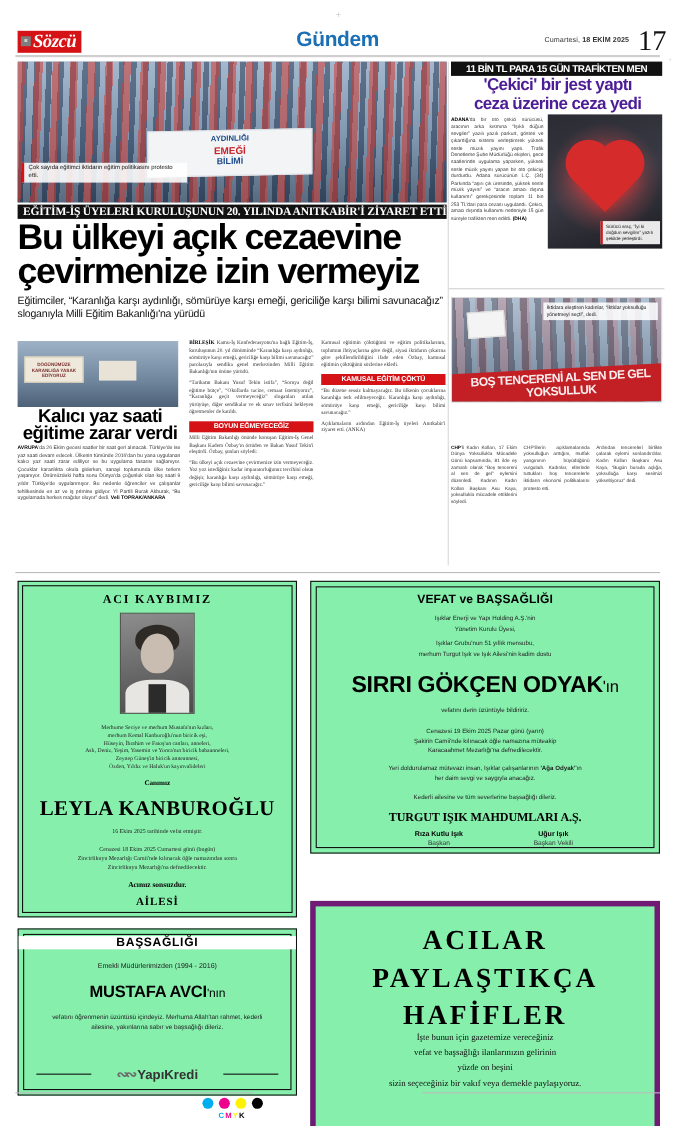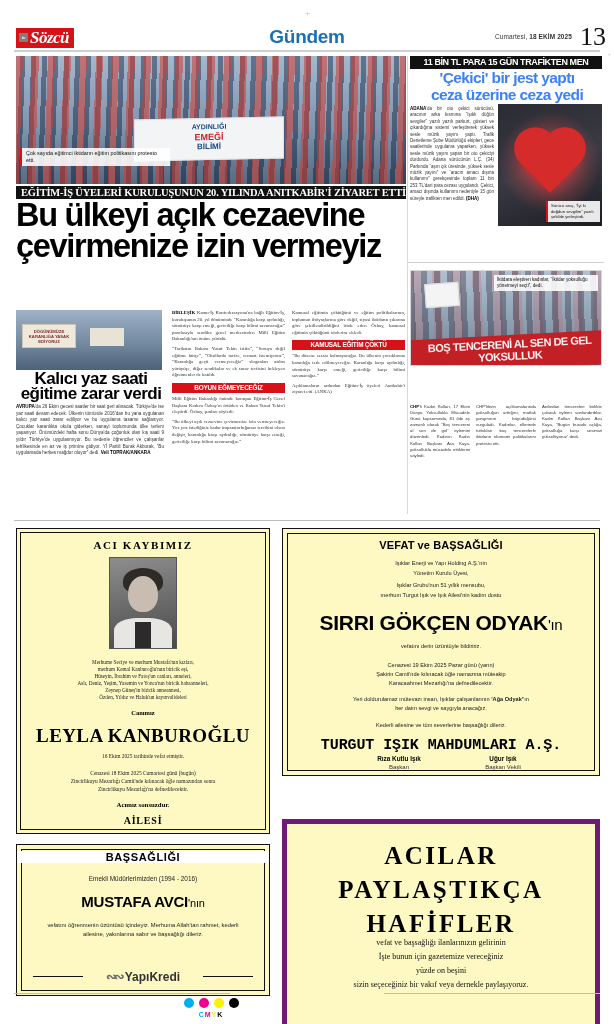--- a/index.html
+++ b/index.html
@@ -167,21 +167,21 @@
   .rt-kicker {
     position:absolute; left:410px; top:56px; width:192px; height:13px;
     background:#111; color:#fff;
     font-family:"Liberation Sans",sans-serif; font-weight:bold;
     font-size:9px; line-height:13px; text-align:center;
     letter-spacing:-0.4px; white-space:nowrap; overflow:hidden;
   }
   .rt-headline {
     position:absolute; left:410px; top:70px; width:194px;
     font-family:"Liberation Sans",sans-serif; font-weight:bold;
-    font-size:15.5px; line-height:16.5px; color:#3b82f6;
+    font-size:15.5px; line-height:16.5px; color:#4c1d95;
     letter-spacing:-0.6px; text-align:center;
   }
   .rt-body {
     position:absolute; left:410px; top:106px; width:84px;
     font-family:"Liberation Sans",sans-serif;
     font-size:4.5px; line-height:6.4px; color:#333; text-align:justify;
   }
   .rt-body b { color:#000; }
   .rt-photo {
     position:absolute; left:498px; top:104px; width:104px; height:122px;
@@ -261,21 +261,21 @@
   }
   .vert-sep {
     position:absolute; left:407px; top:56px; width:1px; height:458px; background:#d8d8d8;
   }
 
   
   .obit-sep {
     position:absolute; left:14px; top:520px; width:586px; height:1px; background:#bbb;
   }
   .ad-box {
-    position:absolute; background:#fef9c3; border:1px solid #111;padding-left:20px;
+    position:absolute; background:#86efac; border:1px solid #111;padding-left:20px;
   }
   .ad-box .inner {
     position:absolute; inset:3px; border:1px solid #111;
   }
 
   
   #obit1 { left:16px; top:528px; width:254px; height:306px; }
   #obit1 .t1 {
     position:absolute; top:10px; left:0; right:0; text-align:center;
     font-family:"Liberation Serif",serif; font-weight:bold; font-size:11px;
@@ -383,21 +383,21 @@
     font-family:"Liberation Sans",sans-serif; font-size:5.6px; line-height:8.6px; color:#222;
   }
   #obit3 .bigname {
     position:absolute; left:0; right:0; text-align:center;
     font-family:"Liberation Sans",sans-serif; font-weight:bold; font-size:21px;
     color:#000; letter-spacing:-0.3px;
   }
   #obit3 .bigname em { font-style:normal; font-weight:normal; font-size:15px; }
   #obit3 .company {
     position:absolute; left:0; right:0; text-align:center;
-    font-family:Liberation Mono, monospace; font-weight:bold; font-size:15px;
+    font-family:Liberation Serif, serif; font-weight:bold; font-size:11px;
     color:#000; letter-spacing:-0.1px;
   }
   #obit3 .sig { position:absolute; text-align:center; }
   #obit3 .sig .nm {
     font-family:"Liberation Sans",sans-serif; font-weight:bold; font-size:6.4px; color:#000;
   }
   #obit3 .sig .ttl {
     font-family:"Liberation Sans",sans-serif; font-size:6px; color:#333; margin-top:2px;
   }
   #obit3 .b { font-weight:bold; }
@@ -442,21 +442,21 @@
 <div class="page">
 
   <div class="crop-mark-t">+</div>
   <div class="masthead">
     <div class="sozcu-logo">
         <span class="tick">tc</span>
         <span>Sözcü</span>
       </div>
     <div class="section-title">Gündem</div>
     <div class="dateline"><span>Cumartesi, </span><b>18 EKİM 2025</b></div>
-    <div class="pagenum">13</div>
+    <div class="pagenum">17</div>
   </div>
   <div class="rule-top"></div>
   <div class="crop-mark-tr">+</div>
 
   <div class="vert-sep"></div>
 
   <div class="lead-photo">
     <div class="crowd"></div>
     <div class="banner-white">
       <div class="bt">AYDINLIĞI</div>
@@ -466,20 +466,21 @@
     <div class="photo-caption">Çok sayıda eğitimci iktidarın eğitim politikasını protesto etti.</div>
   </div>
 
   <div class="kicker-bar">EĞİTİM-İŞ ÜYELERİ KURULUŞUNUN 20. YILINDA ANITKABİR'İ ZİYARET ETTİ</div>
 
   <h1 class="headline">
     <span>Bu ülkeyi açık cezaevine</span><br>
     <span>çevirmenize izin vermeyiz</span>
   </h1>
 
+  <div class="standfirst">Eğitimciler, “Karanlığa karşı aydınlığı, sömürüye karşı emeği, gericiliğe karşı bilimi savunacağız” sloganıyla Milli Eğitim Bakanlığı'na yürüdü</div>
 
   <div class="sub-photo">
     <div class="plc">
         <i>DÖĞÜNÜMÜZE KARANLIĞA YASAK EDİYORUZ</i>
       </div>
     <div class="plc2"></div>
   </div>
   <h2 class="sub-head">
     <span>Kalıcı yaz saati</span><br>
     <span>eğitime zarar verdi</span>
@@ -594,22 +595,22 @@
       <div class="nm">Uğur Işık</div>
       <div class="ttl">Başkan Vekili</div>
     </div>
   </div>
 
   <div class="ad-box" id="promo">
     <div class="l1" style="top:18px">ACILAR</div>
     <div class="l1" style="top:52px">PAYLAŞTIKÇA</div>
     <div class="l1" style="top:86px">HAFİFLER</div>
     <div class="body">
+      <div>İşte bunun için gazetemize vereceğiniz</div>
       <div>vefat ve başsağlığı ilanlarınızın gelirinin</div>
-      <div>İşte bunun için gazetemize vereceğiniz</div>
       <div>yüzde on beşini</div>
       <div>sizin seçeceğiniz bir vakıf veya dernekle paylaşıyoruz.</div>
     </div>
     <div class="logo">
         <span class="tick">tc</span>
         <span>Sözcü</span>
       </div>
   </div>
 
   <div class="foot-rule-l"></div>

